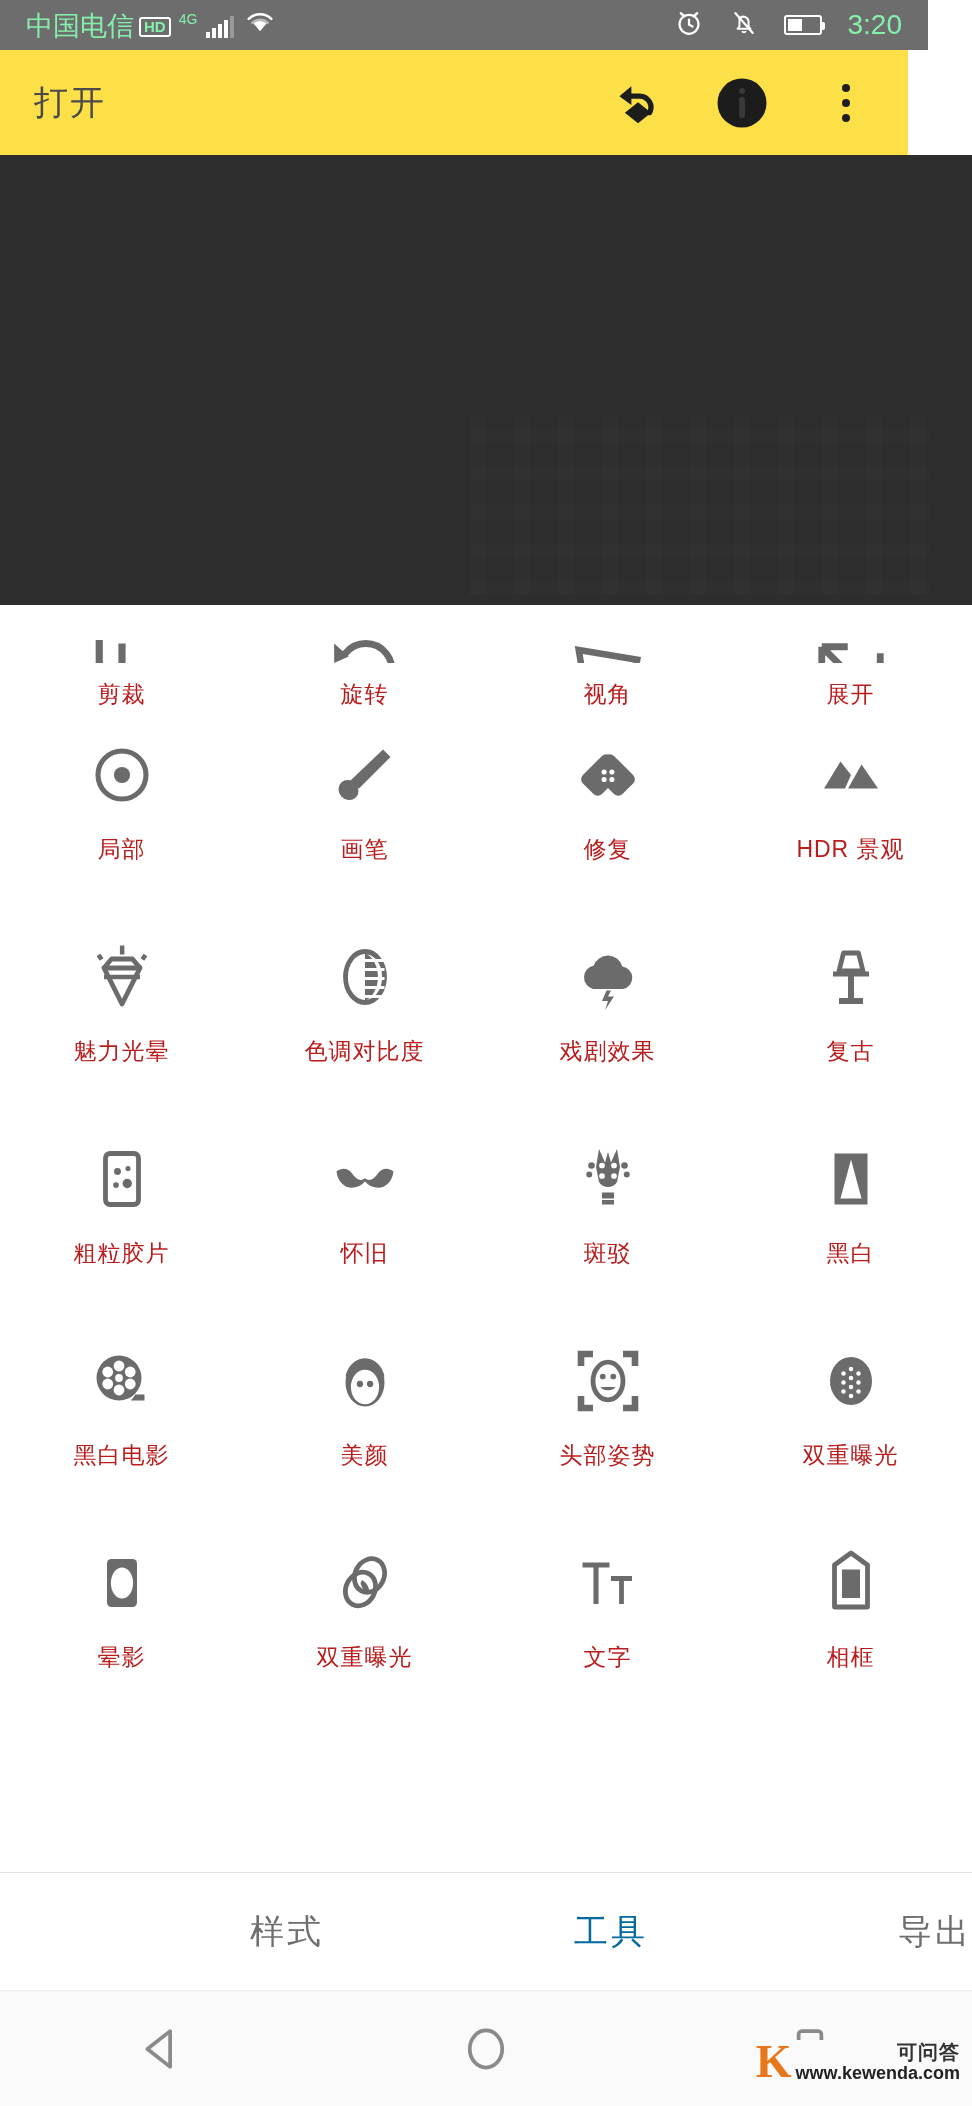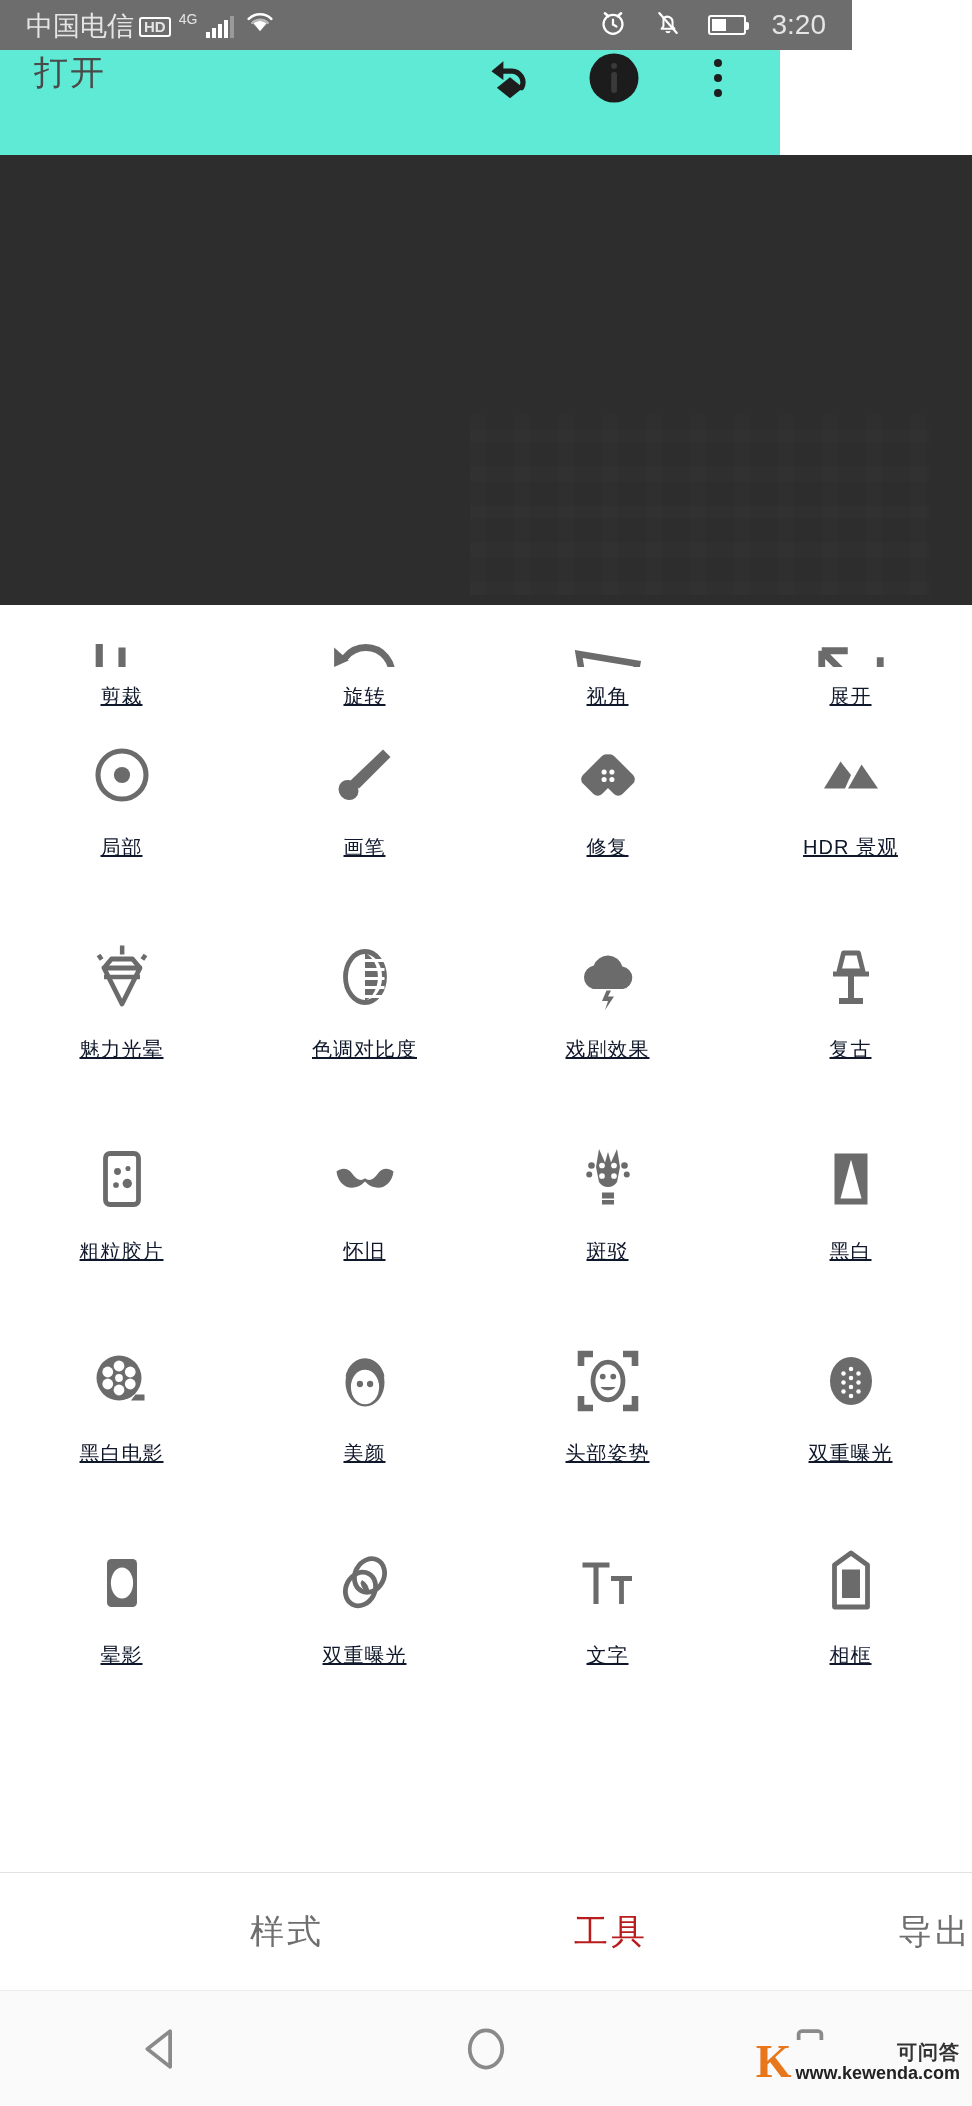--- a/index.html
+++ b/index.html
@@ -6,25 +6,25 @@
   html,body { width:972px; height:2106px; }
   body {
     font-family:"Liberation Sans","DejaVu Sans",sans-serif;
     background:#ffffff;
     overflow:hidden;
     position:relative;
   }
 
   
   .statusbar{
-    height:50px; width:852px;
+    height:50px; width:928px;
     background:#6d6d6d;
     display:flex; align-items:center;
     padding:14px 26px;
-    color:#e5e5e5;
+    color:#86efac;
   }
   .sb-left{ display:flex; align-items:flex-end; gap:5px; flex:1; }
   .carrier{ font-size:27px; letter-spacing:0px; line-height:30px; }
   .hd-badge{
     border:2px solid #fff; border-radius:3px;
     font-size:15px; font-weight:bold; line-height:16px;
     padding:0px 3px; margin-bottom:4px;
   }
   .sig-wrap{ display:flex; align-items:flex-end; gap:9px; margin-bottom:3px; margin-left:3px; }
   .g4{ font-size:14px; line-height:14px; margin-bottom:12px; }
@@ -44,23 +44,23 @@
   }
   .batt::after{
     content:""; position:absolute; right:-5px; top:5px;
     width:3px; height:8px; background:#fff; border-radius:0 2px 2px 0;
   }
   .batt .lvl{ width:42%; height:12px; background:#fff; margin-left:2px; }
 
   
   .appbar{
     position:absolute; top:50px; left:0;
-    width:780px; height:105px;
-    background:#5eead4;
-    display:flex; align-items:flex-start;
+    width:908px; height:105px;
+    background:#fde047;
+    display:flex; align-items:center;
     padding:0 34px;
   }
   .appbar-title{
     color:#4a4a4a; font-size:34px; flex:1; letter-spacing:2px;
   }
   .appbar-actions{ display:flex; align-items:center; gap:48px; }
   .ab-icon{ width:56px; height:56px; display:flex; align-items:center; justify-content:center; }
   .dots{ display:flex; flex-direction:column; gap:7px; align-items:center; }
   .dots span{ width:8px; height:8px; border-radius:50%; background:#1e1e1e; display:block; }
 
@@ -96,41 +96,40 @@
   }
   .row.clipped .cell{ padding-top:0; justify-content:flex-end; }
   .ic{
     height:78px; width:78px;
     display:flex; align-items:center; justify-content:center;
     overflow:hidden;
   }
   .row.clipped .ic{ height:26px; align-items:flex-start; }
   .lbl{
     margin-top:20px;
-    font-size:20px;
-    color:#0f172a;
+    font-size:23px;
+    color:#b91c1c;
     letter-spacing:1px;
     white-space:nowrap;
-    text-decoration:underline;
   }
   .row.clipped .lbl{ margin-top:16px; }
 
   
   .tabbar{
     position:absolute; top:1872px; left:0;
     width:972px; height:118px;
     background:#ffffff;
     border-top:1px solid #e2e2e2;
     display:flex; align-items:center;
   }
   .tab{
     flex:1; text-align:right;
     font-size:34px; color:#6f6f6f; letter-spacing:3px;
   }
-  .tab.active{ color:#b91c1c; }
+  .tab.active{ color:#0369a1; }
 
   
   .navbar{
     position:absolute; top:1990px; left:0;
     width:972px; height:116px;
     background:#fafafa;
     border-top:1px solid #ececec;
     display:flex; align-items:center;
   }
   .nav-btn{ flex:1; display:flex; align-items:center; justify-content:center; }

